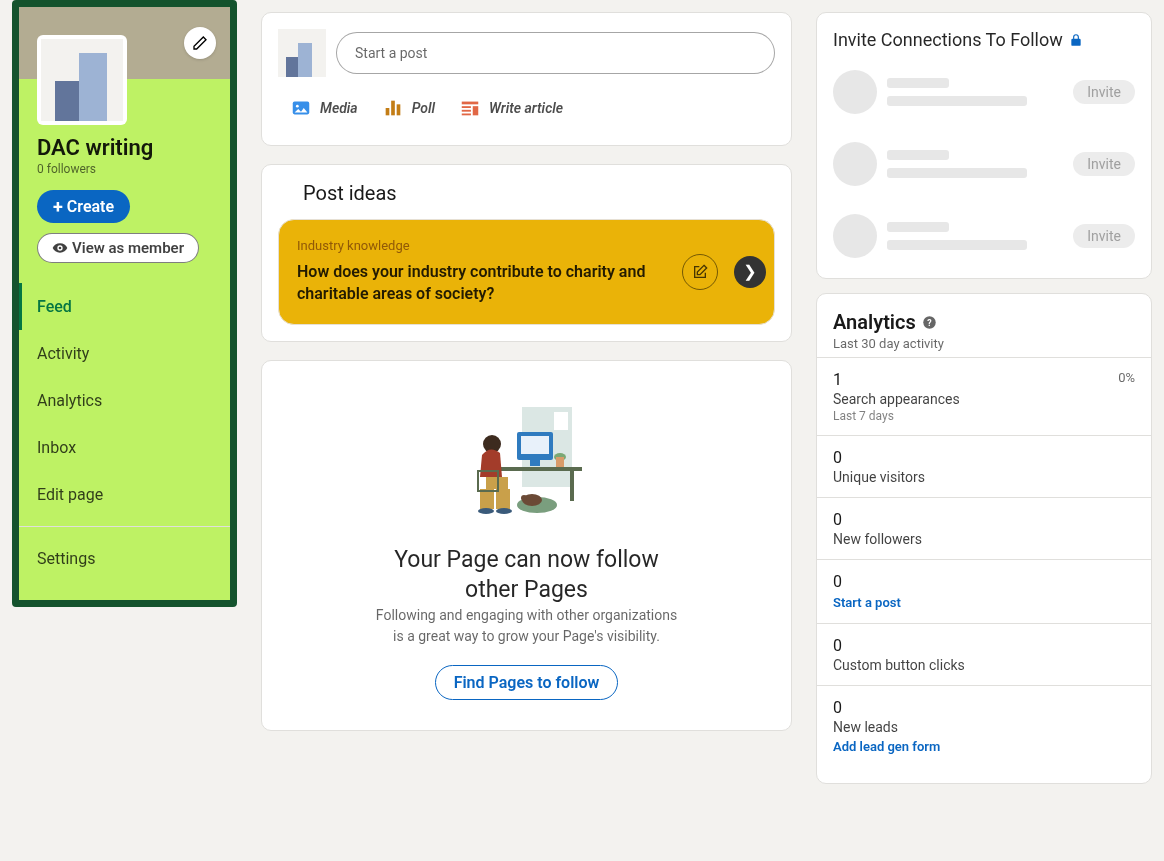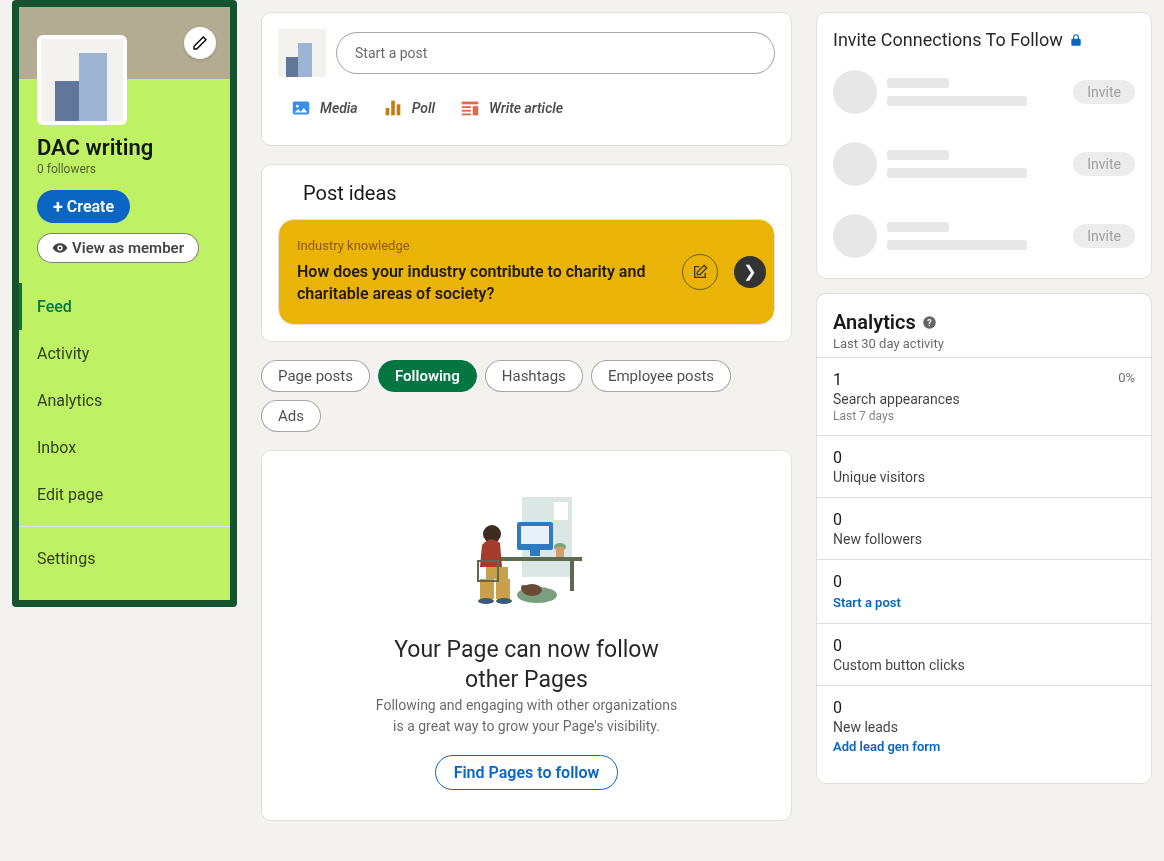--- a/index.html
+++ b/index.html
@@ -167,27 +167,20 @@
               <path d="M11 4H4v16h16v-7"></path>
               <path d="M18 2l4 4-10 10H8v-4L18 2z"></path>
             </svg>
         </button>
         <button class="idea-next">
           <span>❯</span>
         </button>
       </div>
     </div>
 
-    <div class="tabs">
-      <button class="tab">Page posts</button>
-      <button class="tab active">Following</button>
-      <button class="tab">Hashtags</button>
-      <button class="tab">Employee posts</button>
-      <button class="tab">Ads</button>
-    </div>
 
     <div class="card follow-card">
       <div class="illustration">
         <svg viewBox="0 0 150 130" width="150" height="130">
           <rect x="70" y="10" width="50" height="80" fill="#dbe7e4"></rect>
           <rect x="102" y="15" width="14" height="18" fill="#fff"></rect>
           <rect x="30" y="70" width="100" height="4" fill="#5a6b4f"></rect>
           <rect x="34" y="74" width="4" height="30" fill="#5a6b4f"></rect>
           <rect x="118" y="74" width="4" height="30" fill="#5a6b4f"></rect>
           <rect x="65" y="35" width="36" height="28" rx="2" fill="#2f7bbf"></rect>

